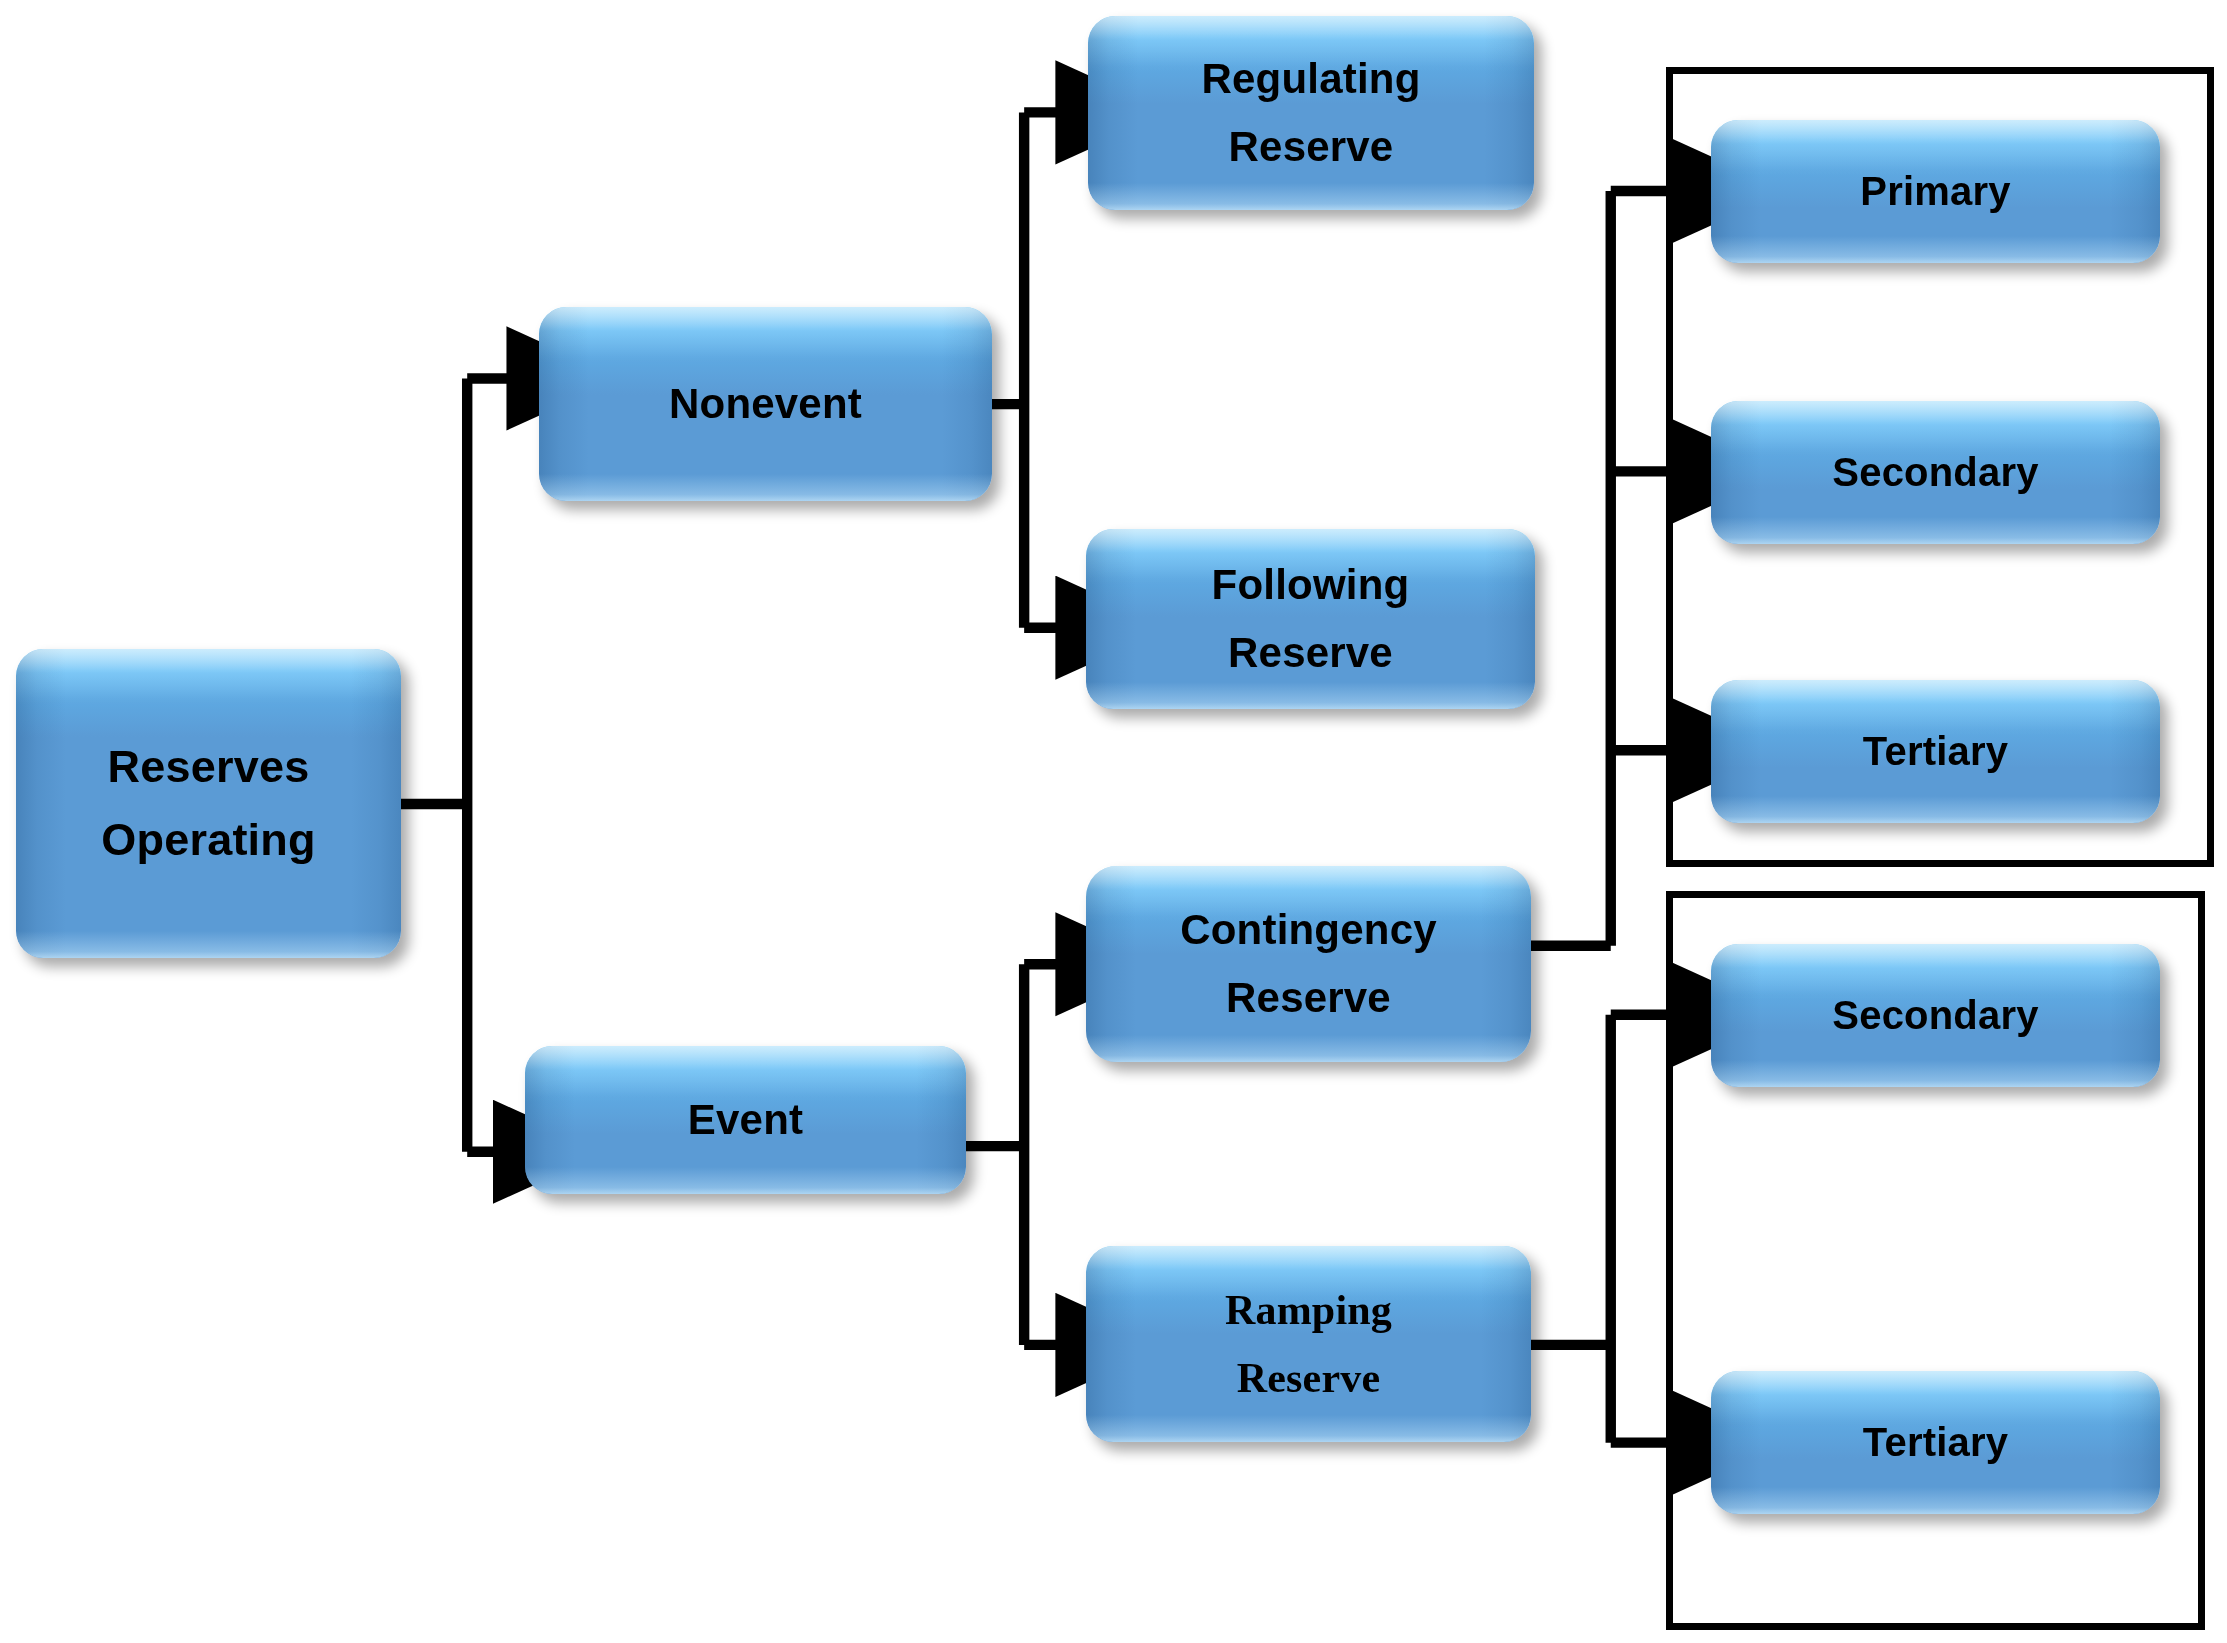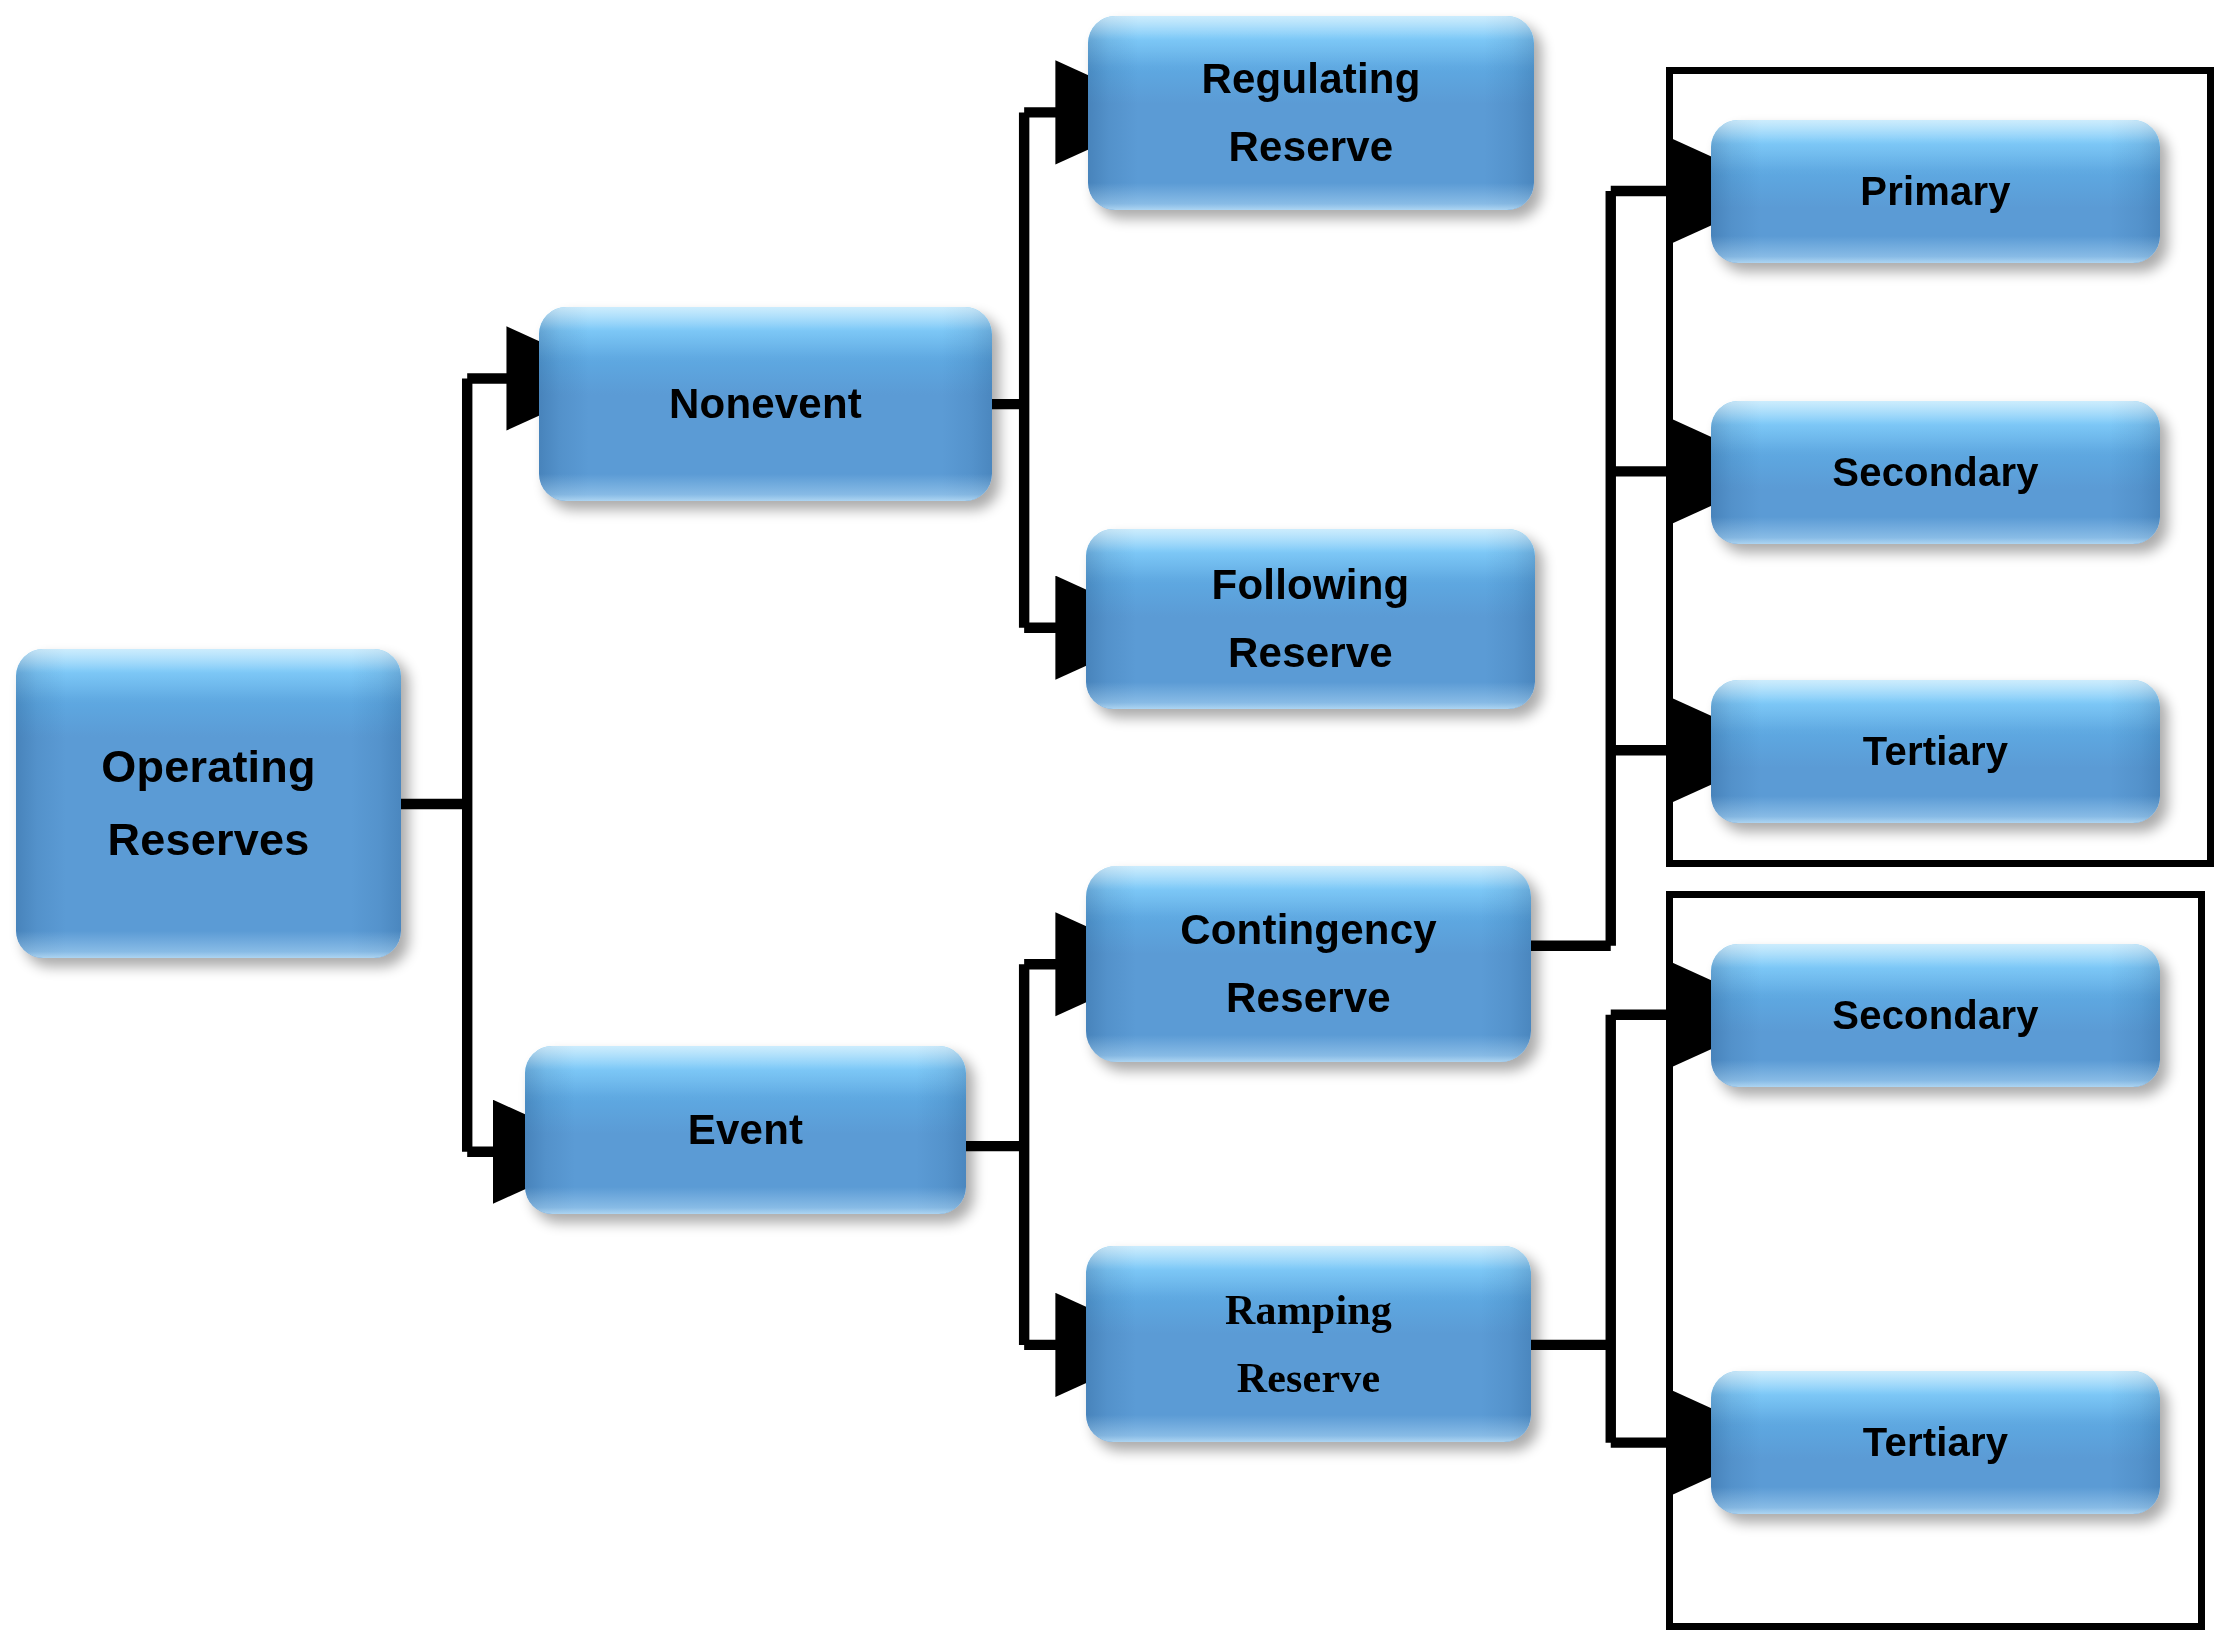--- a/index.html
+++ b/index.html
@@ -142,34 +142,34 @@
     </g>
   </svg>
 
   <div class="group-box" style="left:1666px; top:67px; width:548px; height:800px;"></div>
   <div class="group-box" style="left:1666px; top:891px; width:539px; height:739px;"></div>
 
   <div class="node size-xl" style="left:16px; top:649px; width:385px; height:309px;">
     <div class="bevel"></div>
     <div class="bevel-top"></div>
     <div class="label">
+      <span>Reserves</span>
       <span>Operating</span>
-      <span>Reserves</span>
     </div>
   </div>
 
   <div class="node size-lg" style="left:539px; top:307px; width:453px; height:194px;">
     <div class="bevel"></div>
     <div class="bevel-top"></div>
     <div class="label">
       <span>Nonevent</span>
     </div>
   </div>
 
-  <div class="node size-lg" style="left:525px; top:1046px; width:441px; height:168px;">
+  <div class="node size-lg" style="left:525px; top:1046px; width:441px; height:148px;">
     <div class="bevel"></div>
     <div class="bevel-top"></div>
     <div class="label">
       <span>Event</span>
     </div>
   </div>
 
   <div class="node size-lg" style="left:1088px; top:16px; width:446px; height:194px;">
     <div class="bevel"></div>
     <div class="bevel-top"></div>

